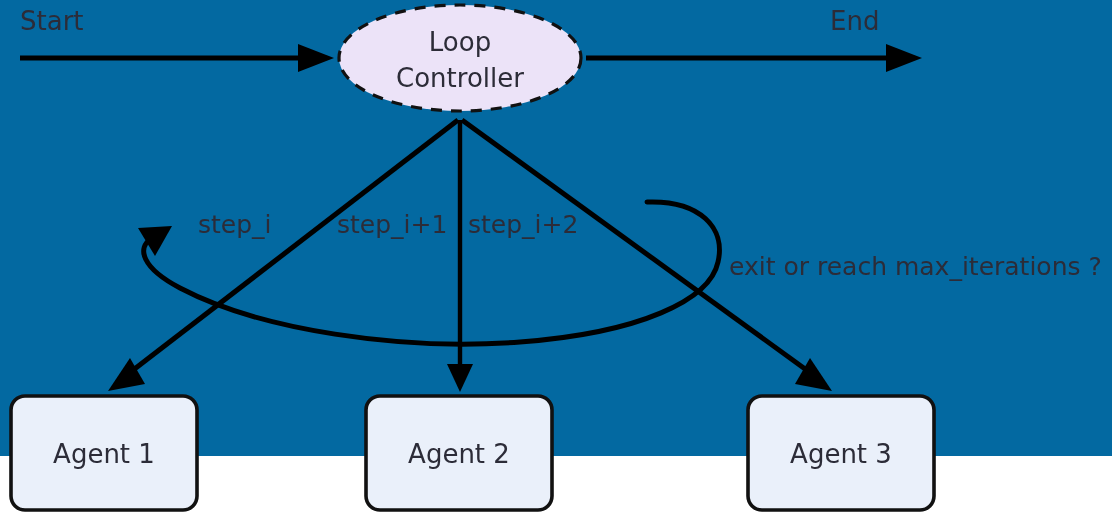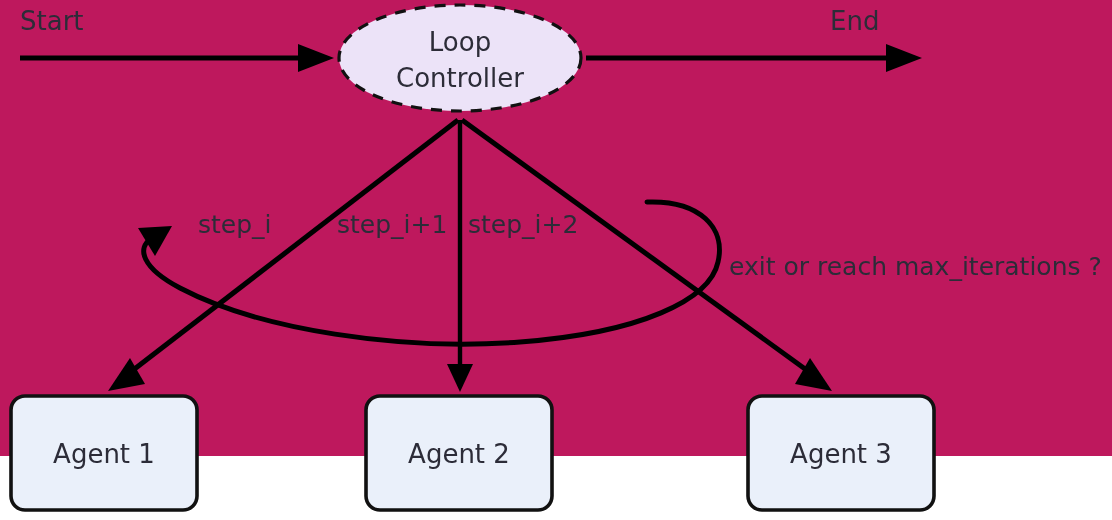--- a/index.html
+++ b/index.html
@@ -11,21 +11,21 @@
   body {
     width: 1112px;
     height: 520px;
     overflow: hidden;
     font-family: "DejaVu Sans", "Liberation Sans", sans-serif;
   }
   #diagram-root {
     position: relative;
     width: 1112px;
     height: 456px;
-    background: #be185d;
+    background: #0369a1;
     text-align: center;
   }
   svg.canvas {
     position: absolute;
     top: 0;
     left: 0;
     width: 1112px;
     height: 520px;
   }
   .edge-line {

